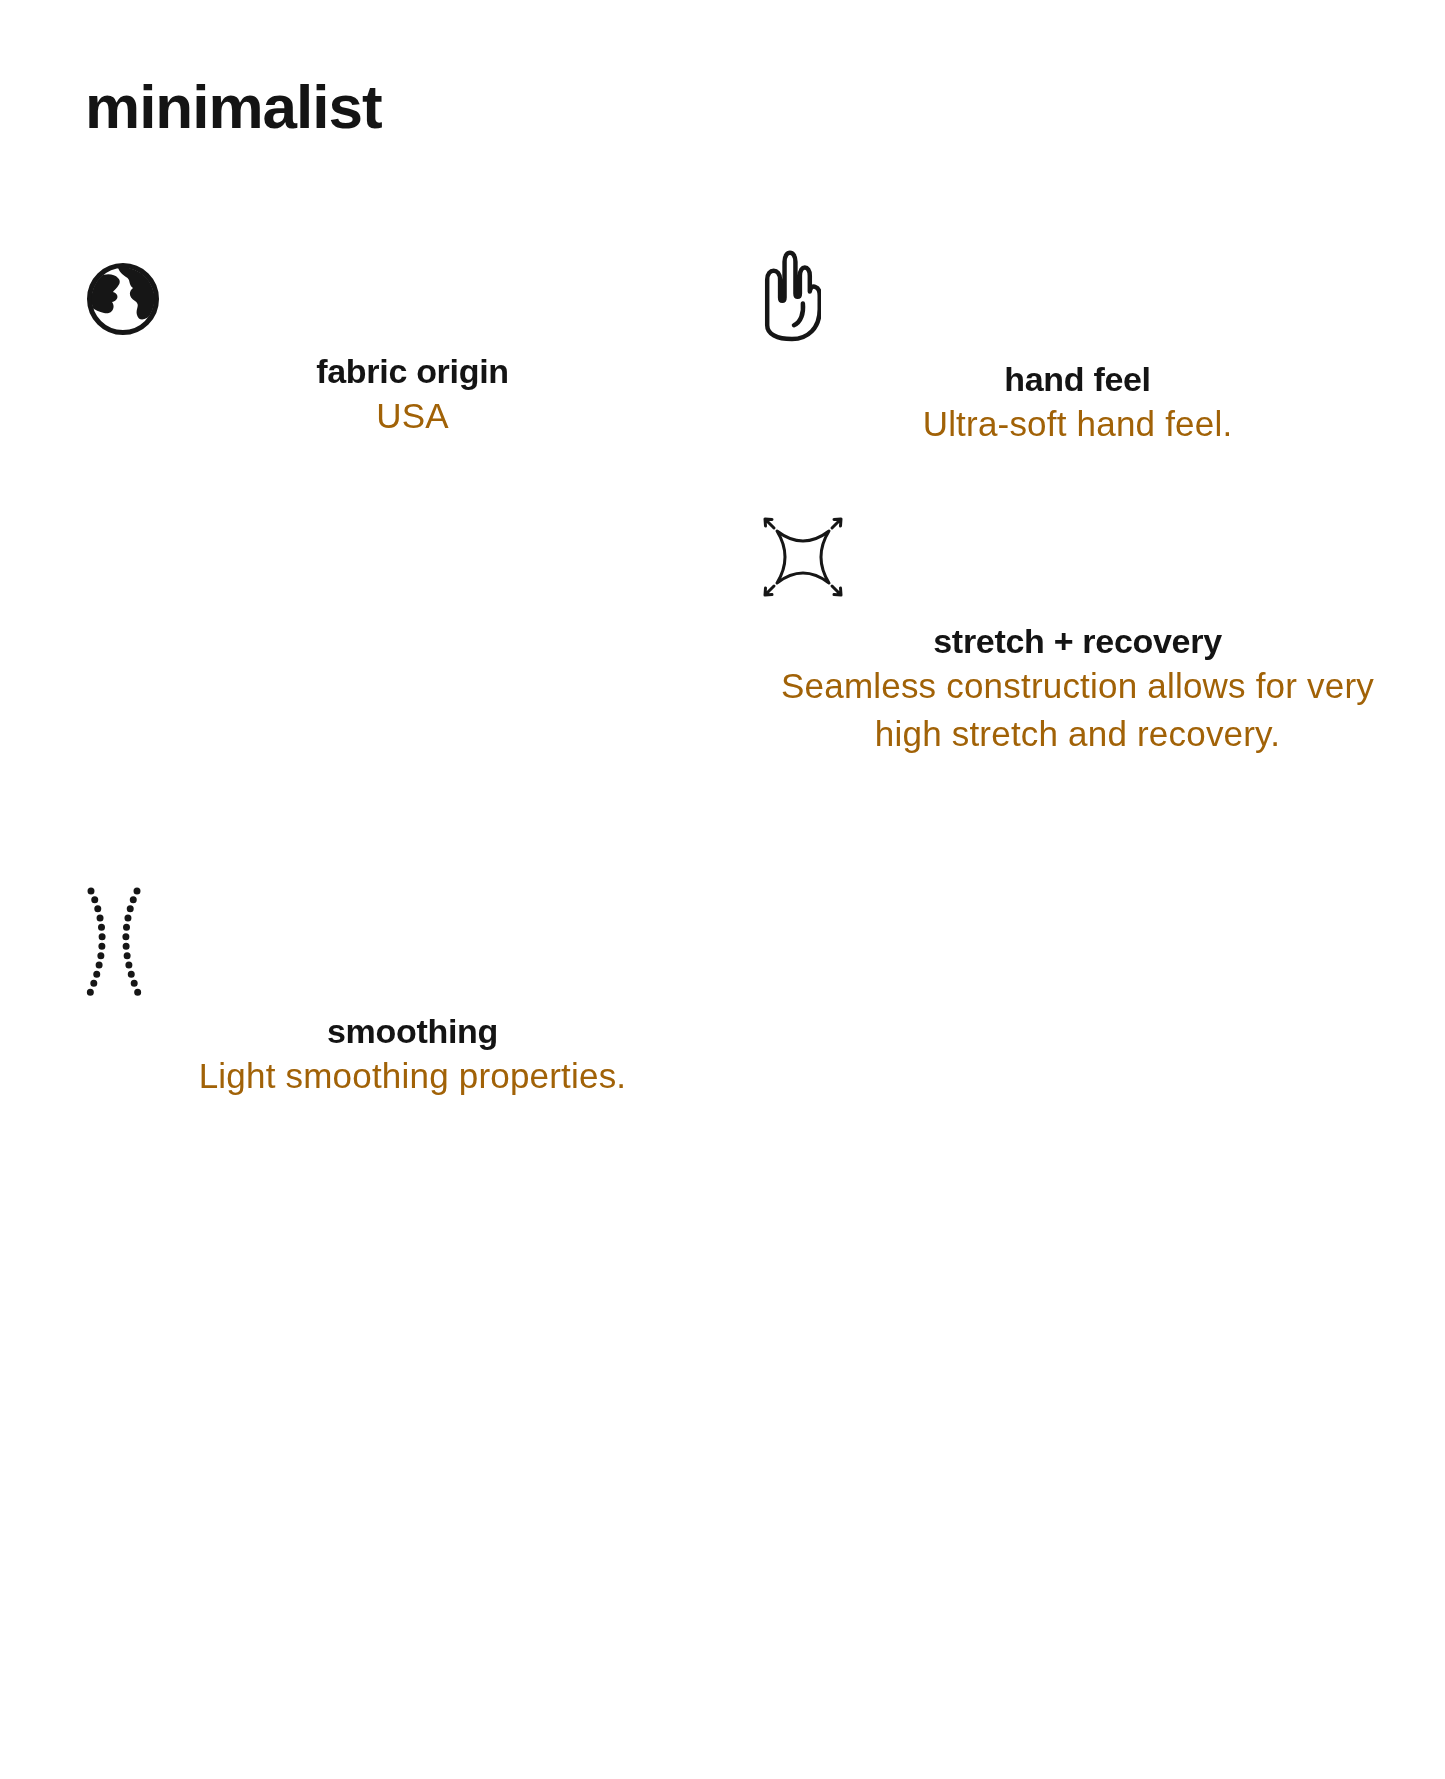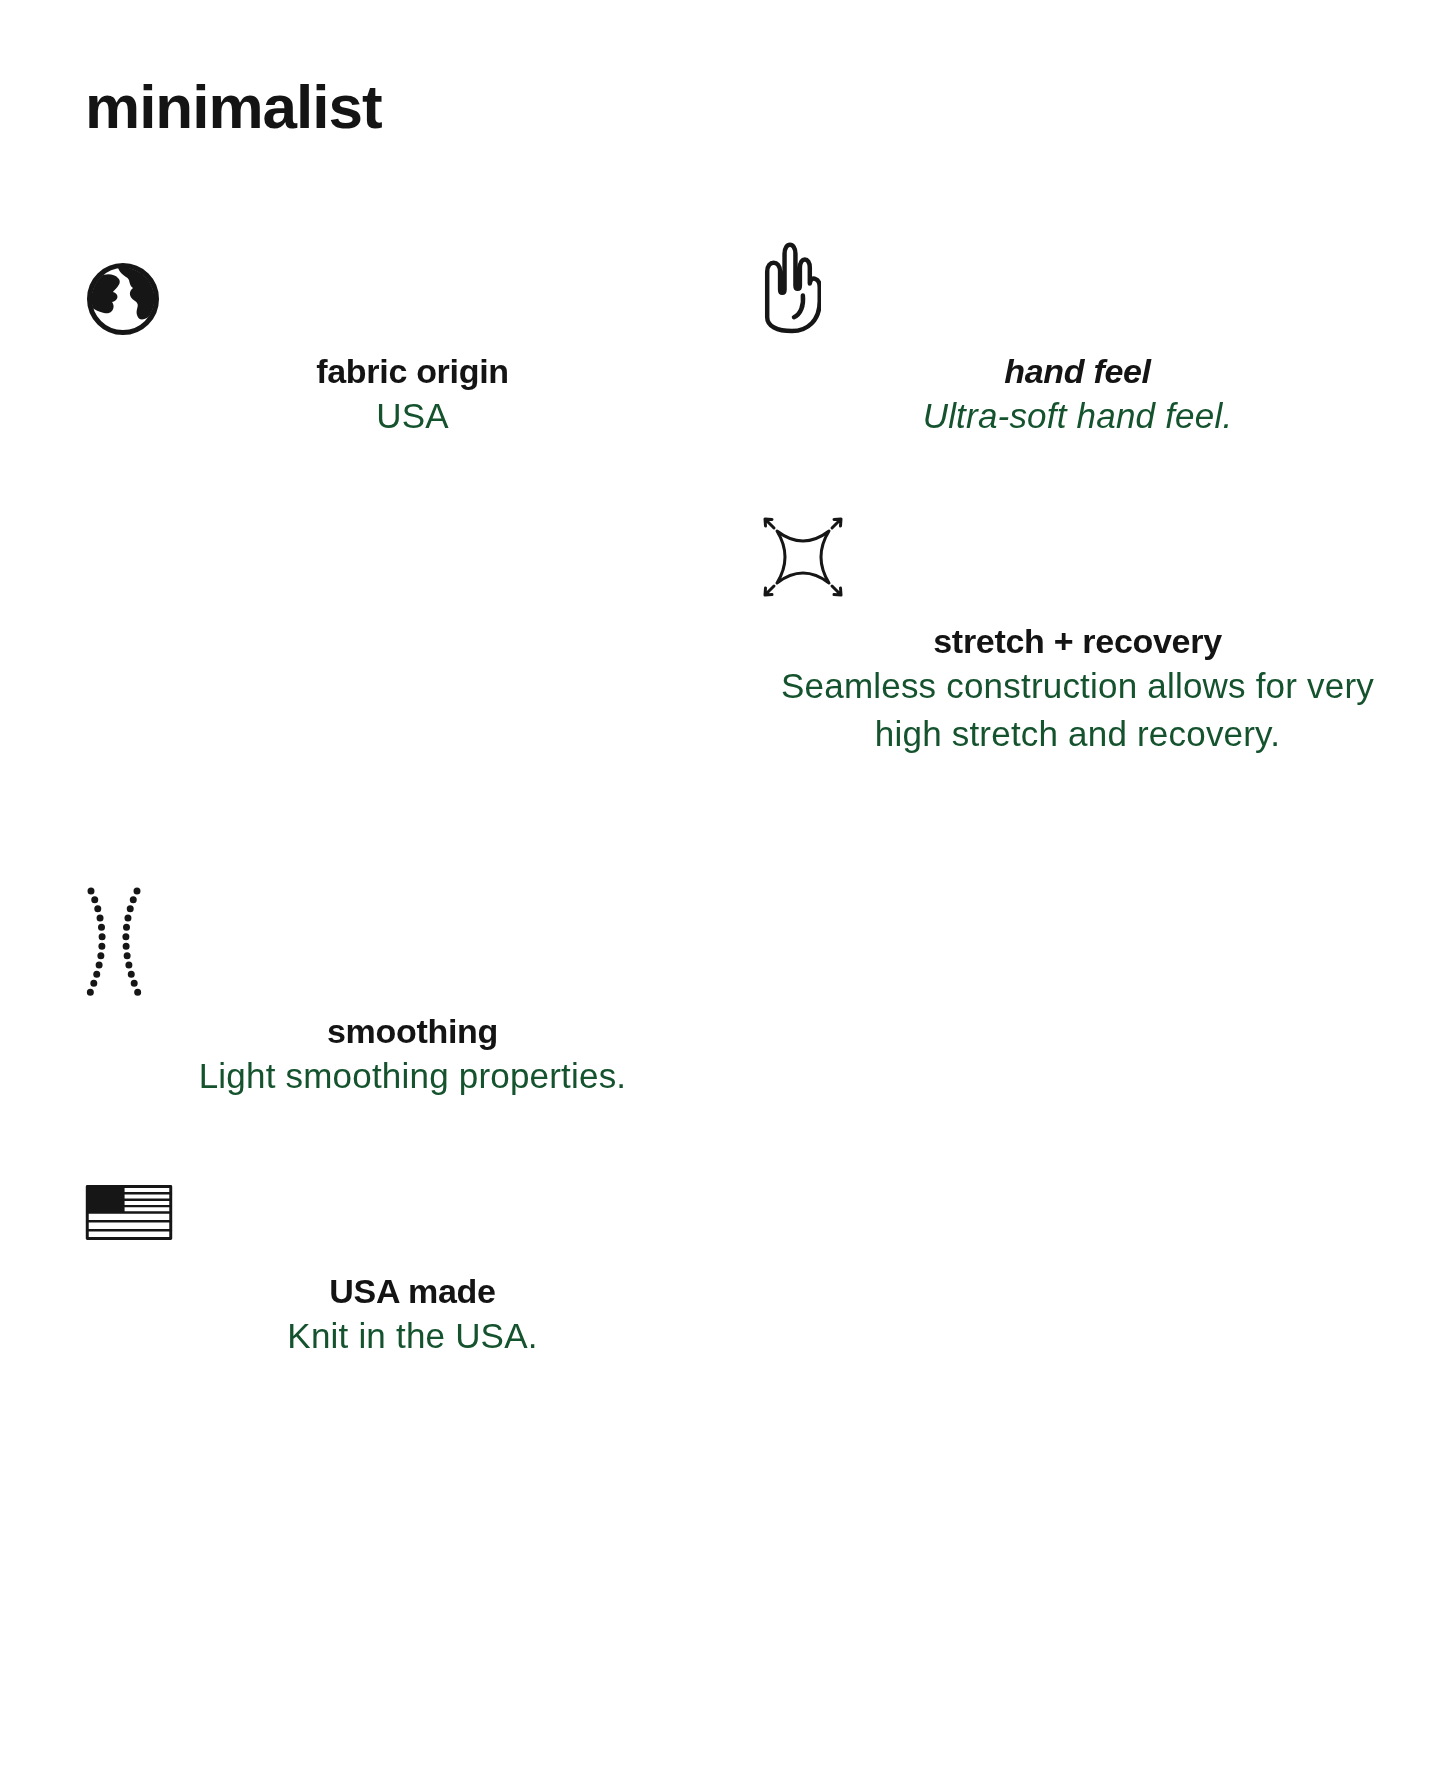--- a/index.html
+++ b/index.html
@@ -17,21 +17,21 @@
     left: 85px;
     top: 76px;
     font-size: 62px;
     font-weight: 700;
     letter-spacing: -1px;
     line-height: 1;
     color: #141414;
   }
   .feature { position: absolute; width: 655px; text-align: center; }
   .f-fabric    { left: 85px;  top: 228px; }
-  .f-hand      { left: 750px; top: 228px; font-style: italic; }
+  .f-hand      { left: 750px; top: 236px; }
   .f-seamless  { left: 85px;  top: 505px; }
   .f-stretch   { left: 750px; top: 505px; }
   .f-smoothing { left: 85px;  top: 883px; }
   .f-washable  { left: 750px; top: 883px; }
   .f-usa       { left: 85px;  top: 1185px; }
 
   .icon-box { display: flex; align-items: flex-end; margin-bottom: 13px; }
   .h-r1 { height: 109px; }
   .h-r2 { height: 102px; }
   .h-r3 { height: 114px; }
@@ -43,21 +43,21 @@
     font-weight: 700;
     line-height: 42px;
     letter-spacing: -0.3px;
     color: #141414;
   }
   .feature-body {
     font-size: 35px;
     font-weight: 400;
     line-height: 48px;
     letter-spacing: 0.2px;
-    color: #14532d;
+    color: #a16207;
     white-space: pre-line;
   }
   svg { display: block; }
   .stroke {
     fill: none;
     stroke: #161616;
     stroke-linecap: round;
     stroke-linejoin: round;
   }
   .fill { fill: #161616; stroke: none; }
@@ -118,30 +118,14 @@
         <path class="stroke" stroke-width="3" d="M17,79 L8,88 M8.5,81 L8,88 L15,87.5"></path>
         <path class="stroke" stroke-width="3" d="M75,79 L84,88 M83.5,81 L84,88 L77,87.5"></path>
       </svg>
     </div>
     <div class="feature-heading">stretch + recovery</div>
     <div class="feature-body">Seamless construction allows for very
 high stretch and recovery.</div>
   </div>
 
 
-  <div class="feature f-usa feature-left">
-    <div class="icon-box h-r4">
-      <svg width="88" height="55" viewBox="0 0 88 56">
-        <rect class="stroke" stroke-width="3" x="1.5" y="1.5" width="85" height="53"></rect>
-        <rect class="fill" x="1.5" y="1.5" width="38" height="26.5"></rect>
-        <line class="stroke" stroke-width="2.5" x1="39.5" y1="8.5" x2="86.5" y2="8.5"></line>
-        <line class="stroke" stroke-width="2.5" x1="39.5" y1="15" x2="86.5" y2="15"></line>
-        <line class="stroke" stroke-width="2.5" x1="39.5" y1="21.5" x2="86.5" y2="21.5"></line>
-        <line class="stroke" stroke-width="2.5" x1="1.5" y1="28" x2="86.5" y2="28"></line>
-        <line class="stroke" stroke-width="2.5" x1="1.5" y1="37" x2="86.5" y2="37"></line>
-        <line class="stroke" stroke-width="2.5" x1="1.5" y1="46" x2="86.5" y2="46"></line>
-      </svg>
-    </div>
-    <div class="feature-heading">USA made</div>
-    <div class="feature-body">Knit in the USA.</div>
-  </div>
 
 </div>
 
 </body></html>

